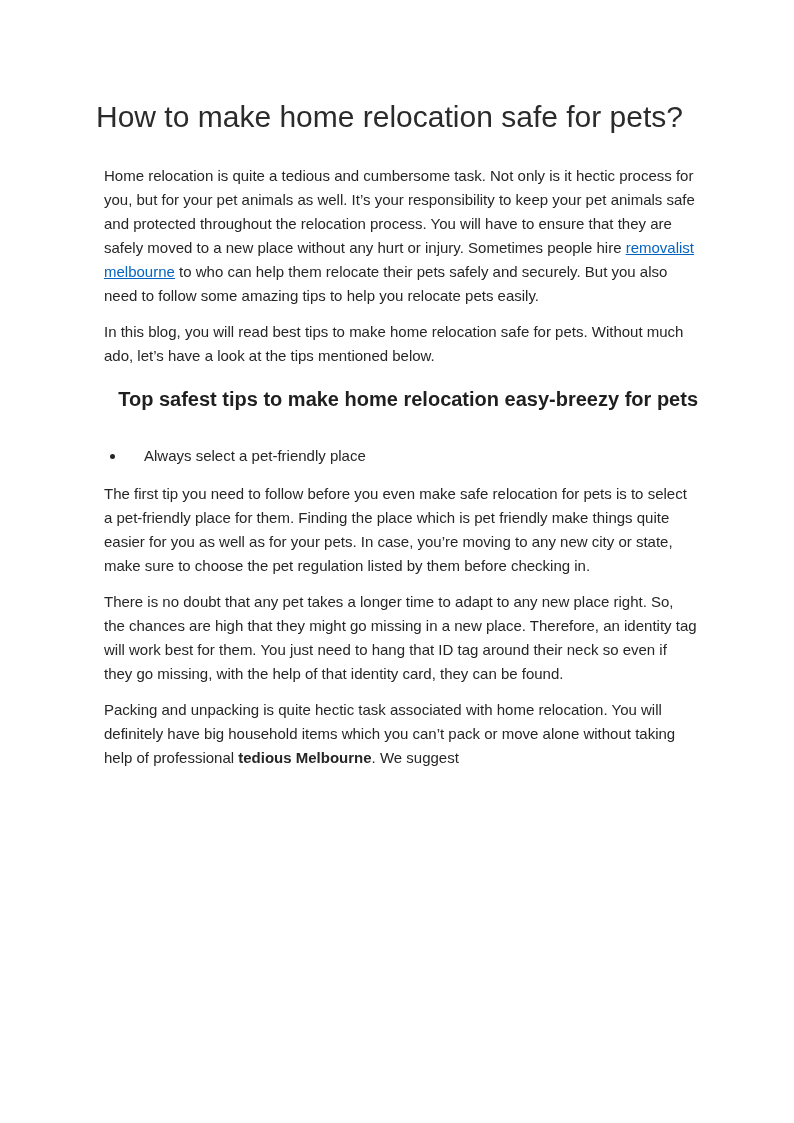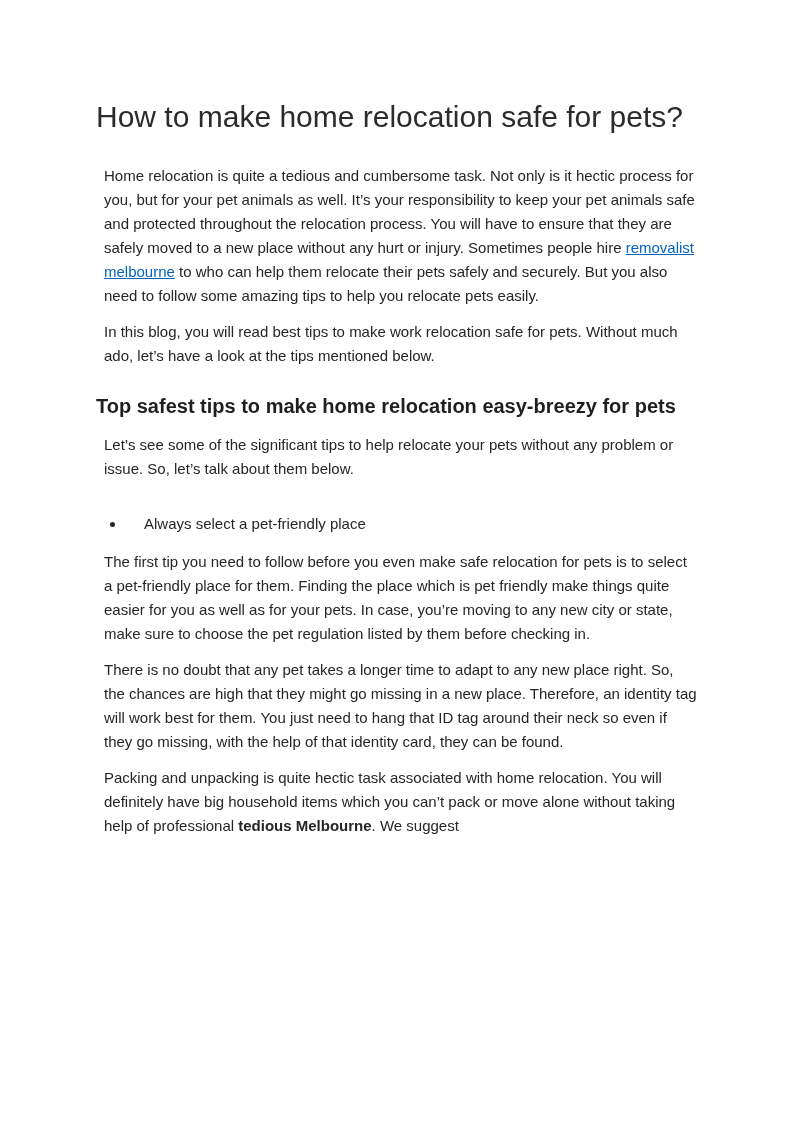--- a/index.html
+++ b/index.html
@@ -31,22 +31,23 @@
     margin-bottom: 12px;
     max-width: 602px;
     color: var(--body-color, #262626);
     margin-left: 8px;
   }
   h2.section-heading {
     font-size: 20px;
     font-weight: 700;
     line-height: 1.35;
     color: var(--heading-color, #1f1f1f);
-    margin: 25px 0 13px 0;
+    margin: 18px 0 13px 0;
     max-width: 602px;
+    text-align: right;
   }
   ul.tip-list {
     list-style: disc outside;
     margin: 14px 0 14px 0;
     padding-left: 30px;
   }
   ul.tip-list li {
     font-size: 15px;
     line-height: 24px;
     padding-left: 18px;
@@ -62,25 +63,24 @@
 </style>
 </head>
 <body>
 
 <div class="page">
 
   <h1 class="doc-title">How to make home relocation safe for pets?</h1>
 
   <p class="body-para"><span>Home relocation is quite a tedious and cumbersome task. Not only is it hectic process for you, but for your pet animals as well. It’s your responsibility to keep your pet animals safe and protected throughout the relocation process. You will have to ensure that they are safely moved to a new place without any hurt or injury. Sometimes people hire </span><a href="#" class="doc-link">removalist melbourne</a><span> to who can help them relocate their pets safely and securely. But you also need to follow some amazing tips to help you relocate pets easily.</span></p>
 
-  <p class="body-para">In this blog, you will read best tips to make work relocation safe for pets. Without much ado, let’s have a look at the tips mentioned below.</p>
+  <p class="body-para">In this blog, you will read best tips to make home relocation safe for pets. Without much ado, let’s have a look at the tips mentioned below.</p>
 
   <h2 class="section-heading">Top safest tips to make home relocation easy-breezy for pets</h2>
 
-  <p class="body-para">Let’s see some of the significant tips to help relocate your pets without any problem or issue. So, let’s talk about them below.</p>
 
   <ul class="tip-list">
     <li>Always select a pet-friendly place</li>
   </ul>
 
   <p class="body-para">The first tip you need to follow before you even make safe relocation for pets is to select a pet-friendly place for them. Finding the place which is pet friendly make things quite easier for you as well as for your pets. In case, you’re moving to any new city or state, make sure to choose the pet regulation listed by them before checking in.</p>
 
 
   <p class="body-para">There is no doubt that any pet takes a longer time to adapt to any new place right. So, the chances are high that they might go missing in a new place. Therefore, an identity tag will work best for them. You just need to hang that ID tag around their neck so even if they go missing, with the help of that identity card, they can be found.</p>
 

